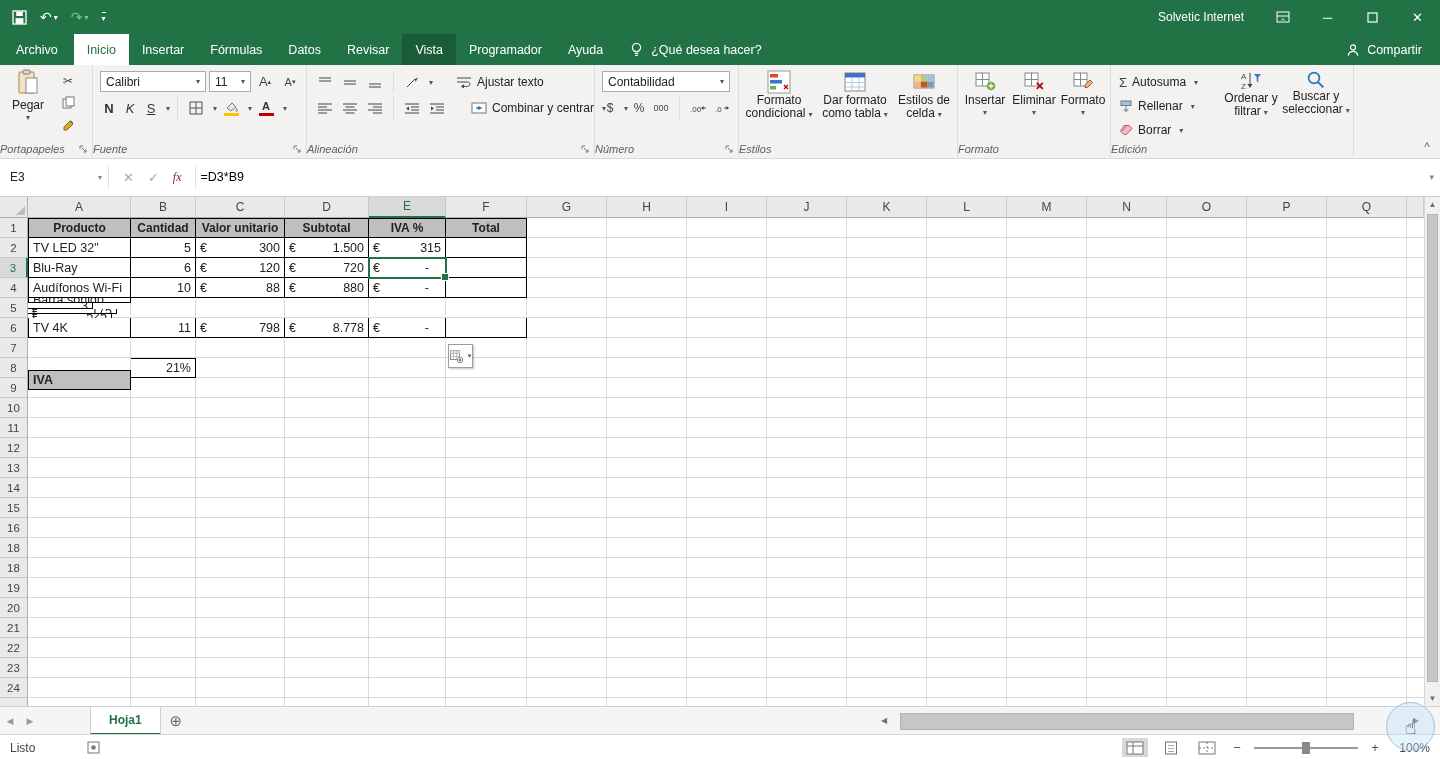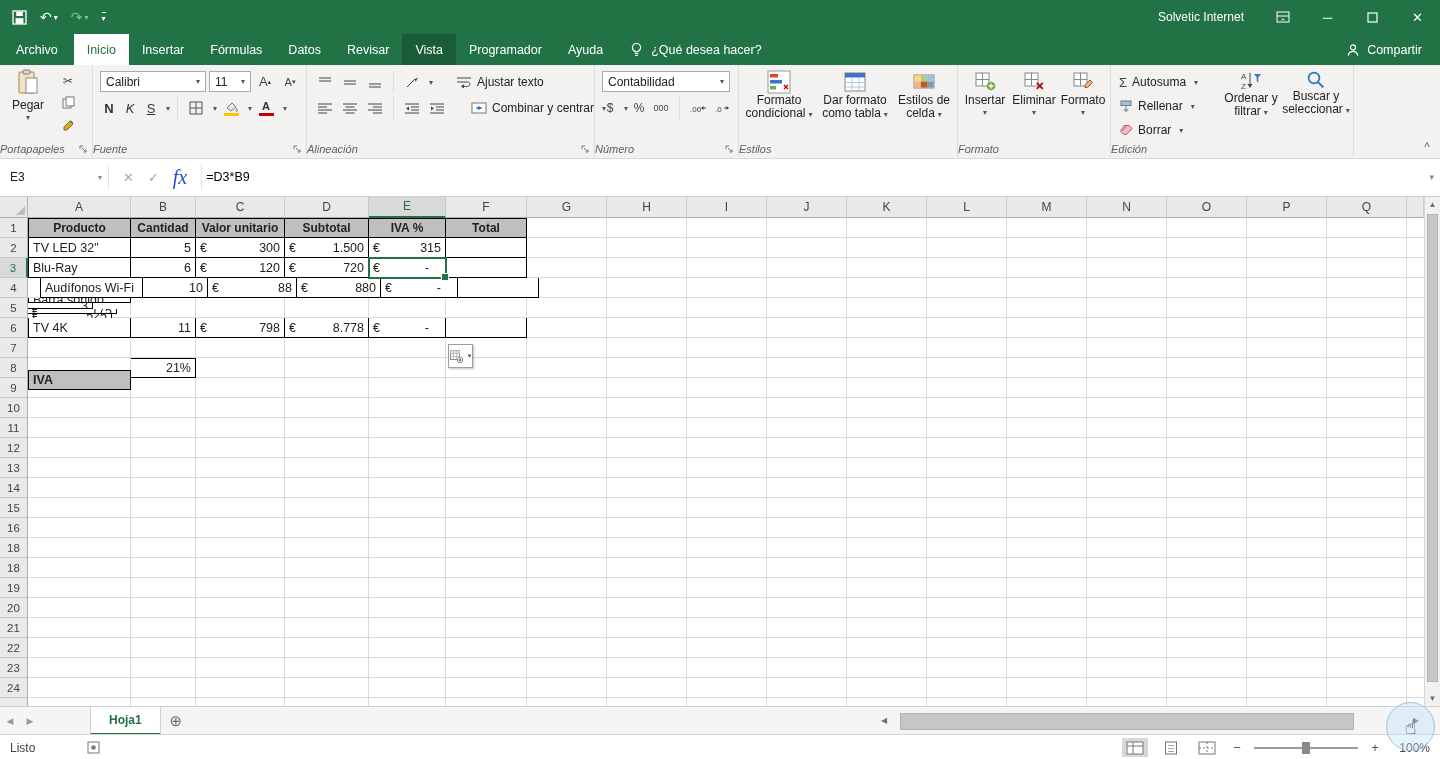--- a/index.html
+++ b/index.html
@@ -48,21 +48,21 @@
   .twoline{line-height:13px;font-size:12px;text-align:center;}
   #ribbon-collapse{position:absolute;right:10px;bottom:4px;color:#666;font-size:12px;}
   
   #formulabar{position:absolute;top:158px;left:0;right:0;height:38px;background:#fff;
               border-bottom:1px solid #CFCFCF;display:flex;align-items:center;z-index:27;}
   #namebox{width:108px;height:38px;display:flex;align-items:center;padding-left:10px;font-size:12px;
            box-sizing:border-box;}
   #namebox .ddi{margin-left:auto;margin-right:6px;color:#888;}
   .fdiv{width:1px;height:24px;background:#E0E0E0;}
   .fbtns{display:flex;align-items:center;gap:14px;padding:0 14px;color:#A6A6A6;font-size:13px;}
-  .fx{font-family:"Liberation Serif","DejaVu Serif",serif;font-style:italic;color:#1d4ed8;font-size:20px;}
+  .fx{font-family:"Liberation Serif","DejaVu Serif",serif;font-style:italic;color:#7f1d1d;font-size:12px;}
   #formula-text{font-size:12.5px;color:#000;margin-left:4px;}
   #fb-expand{position:absolute;right:6px;color:#888;font-size:9px;}
   
   #grid{position:absolute;top:196px;left:0;width:1424px;height:510px;background:#fff;overflow:hidden;}
   #corner{position:absolute;left:0;top:0;width:28px;height:22px;background:#E9E9E9;
           border-right:1px solid #AFAFAF;border-bottom:1px solid #AFAFAF;box-sizing:border-box;}
   #corner:after{content:"";position:absolute;right:2px;bottom:2px;border-left:9px solid transparent;
           border-bottom:9px solid #BDBDBD;}
   #col-headers{position:absolute;left:28px;top:0;right:0;height:22px;display:flex;}
   .colh{height:22px;display:flex;align-items:center;justify-content:center;font-size:12px;color:#444;
@@ -670,21 +670,21 @@
           <span class="cur">€</span>
           <span class="amt">720</span>
         </div>
       <div class="tc ce acc">
           <span class="cur">€</span>
           <span class="amt dash">-</span>
         </div>
       <div class="tc cf"></div>
     </div>
 
-    <div class="trow" style="top:60px;padding-left:12px;">
+    <div class="trow" style="top:60px;">
       <div class="tc ca first">Audífonos Wi-Fi</div>
       <div class="tc cb num">10</div>
       <div class="tc cc acc">
           <span class="cur">€</span>
           <span class="amt">88</span>
         </div>
       <div class="tc cd acc">
           <span class="cur">€</span>
           <span class="amt">880</span>
         </div>

